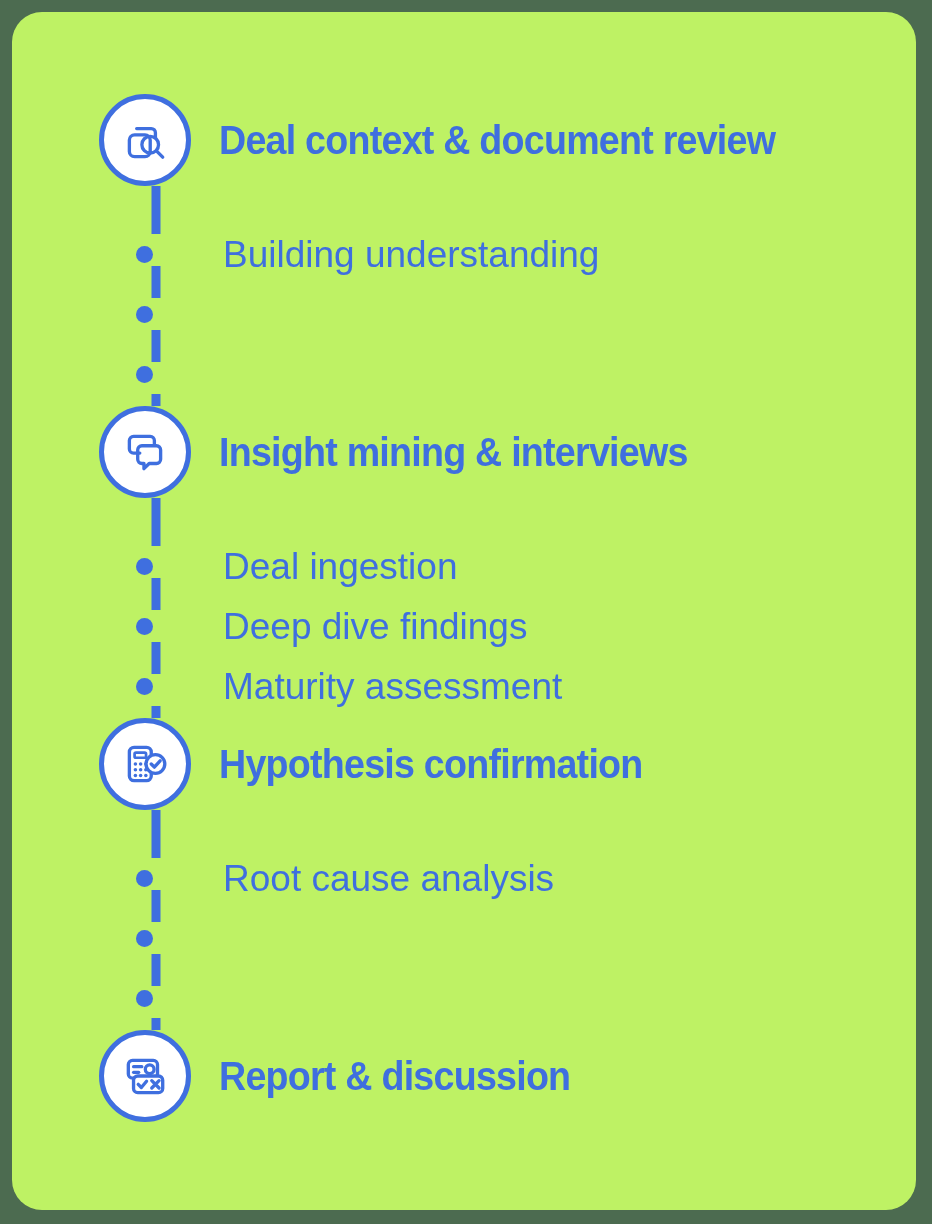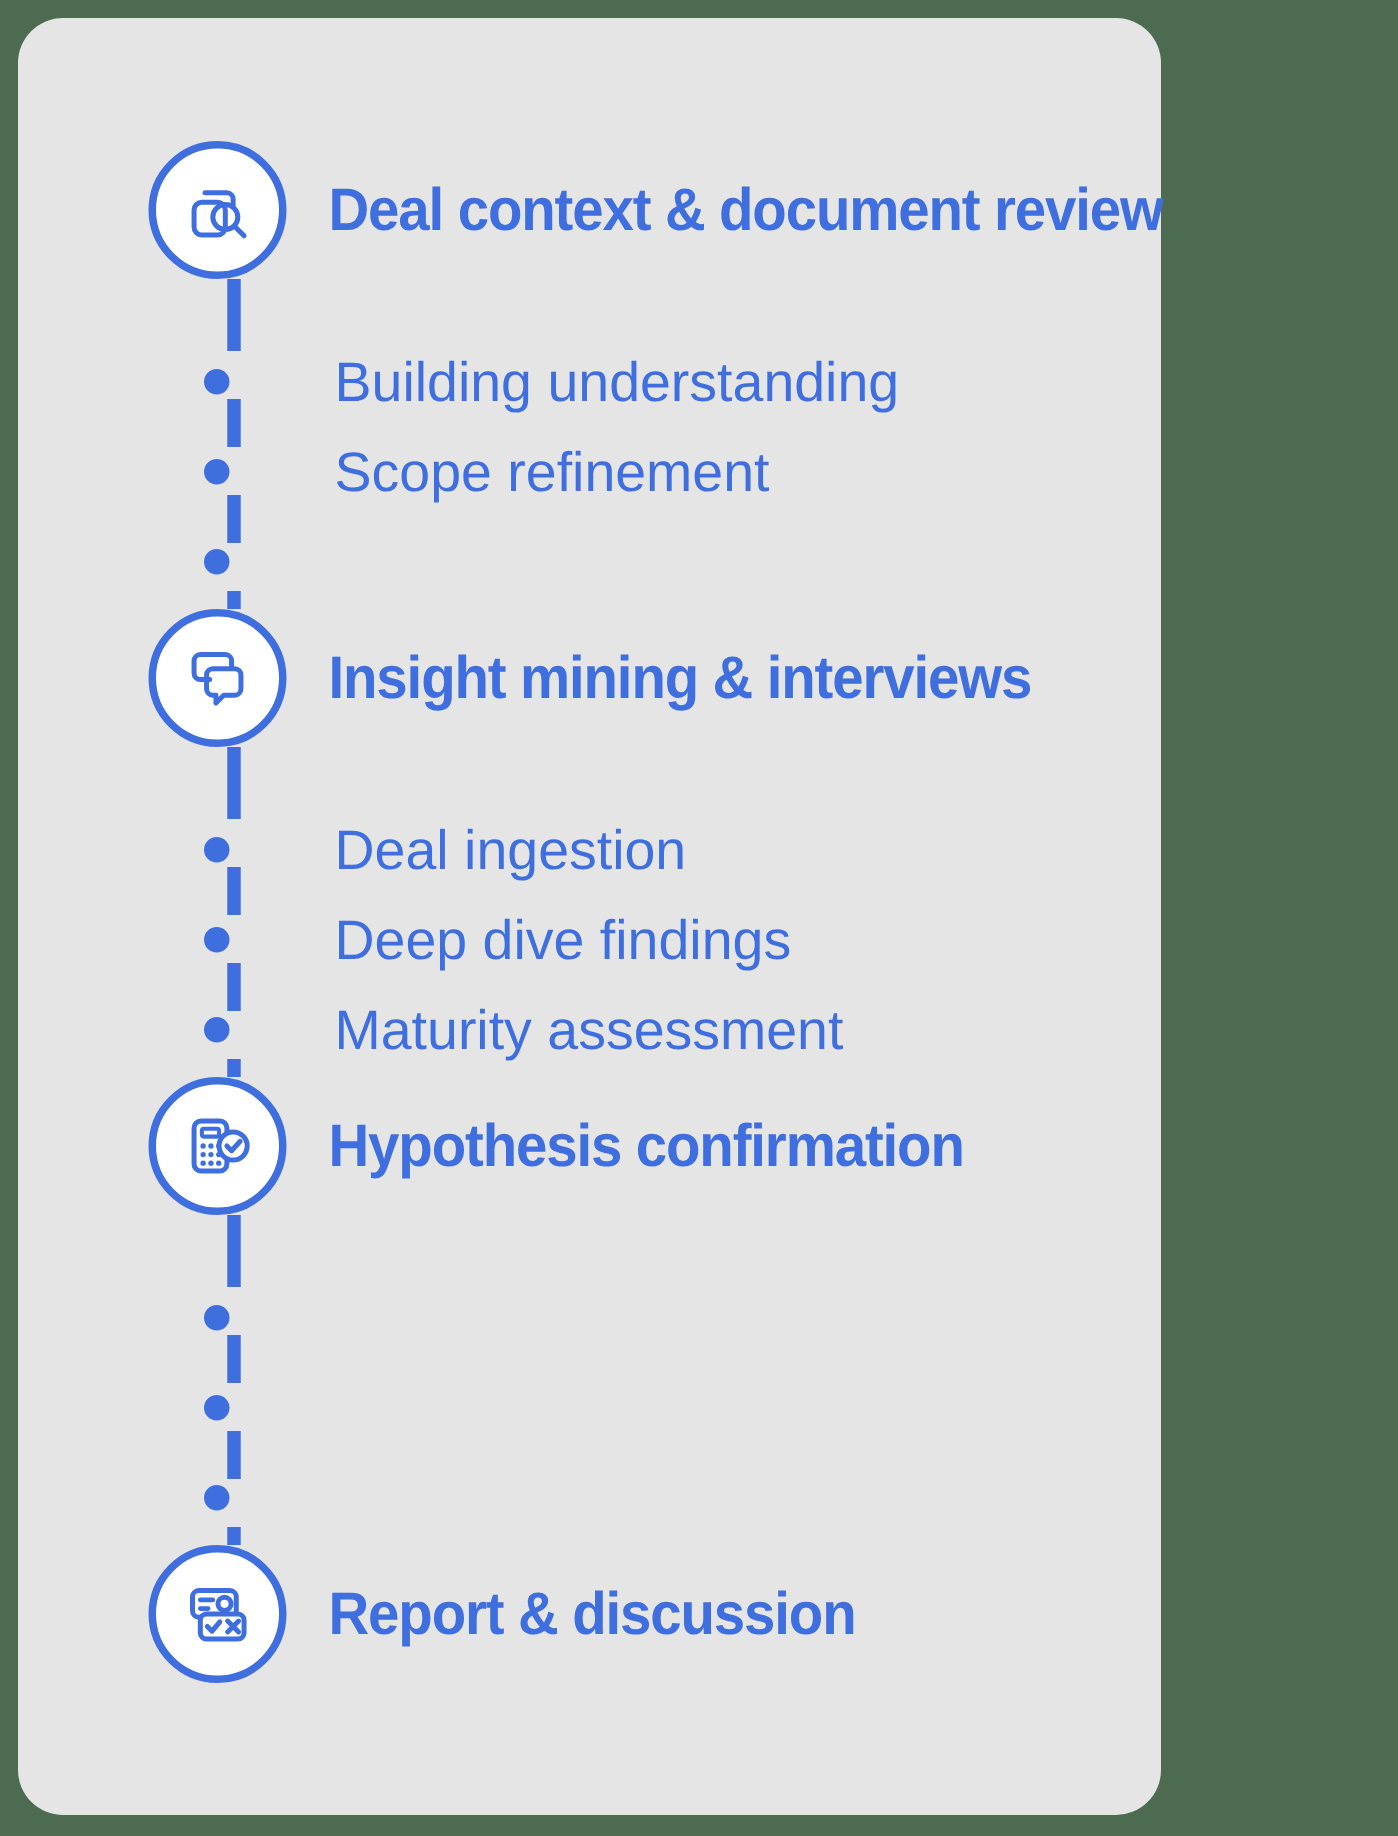--- a/index.html
+++ b/index.html
@@ -13,23 +13,23 @@
   body {
     background: #4c6b50;
     font-family: "Liberation Sans", sans-serif;
     -webkit-font-smoothing: antialiased;
   }
 
   .card {
     position: absolute;
     left: 12px;
     top: 12px;
-    width: 762px;
+    width: 904px;
     height: 1198px;
-    background: #e5e5e5;
+    background: #bef264;
     border-radius: 30px;
   }
 
   
   .timeline {
     position: absolute;
     left: 0;
     top: 0;
     width: 100%;
     height: 100%;
@@ -155,21 +155,20 @@
         </div>
         <div class="milestone-title">Deal context &amp; document review</div>
       </div>
 
       <div class="substep" style="top:146px;">
         <div class="dot"></div>
         <div class="substep-label">Building understanding</div>
       </div>
       <div class="substep" style="top:206px;">
         <div class="dot"></div>
-        <div class="substep-label">Scope refinement</div>
       </div>
       <div class="substep" style="top:266px;">
         <div class="dot"></div>
       </div>
 
       <div class="milestone" style="top:312px;">
         <div class="ring">
           <svg width="50" height="50" viewBox="0 0 48 48" fill="none" xmlns="http://www.w3.org/2000/svg">
             <path d="M19 25 H13 a4 4 0 0 1 -4 -4 v-8 a4 4 0 0 1 4 -4 h16 a4 4 0 0 1 4 4 v3" stroke="#3f6fdf" stroke-width="3.2" stroke-linecap="round" stroke-linejoin="round"></path>
             <path d="M21 18 h14 a4 4 0 0 1 4 4 v9 a4 4 0 0 1 -4 4 h-7 l-5 5 v-5 h-2 a4 4 0 0 1 -4 -4 v-9 a4 4 0 0 1 4 -4 z" stroke="#3f6fdf" stroke-width="3.2" stroke-linejoin="round"></path>
@@ -207,20 +206,21 @@
             <circle cx="24.8" cy="35" r="1.7" fill="#3f6fdf"></circle>
             <circle cx="34" cy="24" r="9" fill="#ffffff" stroke="#3f6fdf" stroke-width="3.2"></circle>
             <path d="M30 24 l3 3 l5.5 -6" stroke="#3f6fdf" stroke-width="3.2" stroke-linecap="round" stroke-linejoin="round"></path>
           </svg>
         </div>
         <div class="milestone-title">Hypothesis confirmation</div>
       </div>
 
       <div class="substep" style="top:770px;">
         <div class="dot"></div>
+        <div class="substep-label">Root cause analysis</div>
       </div>
       <div class="substep" style="top:830px;">
         <div class="dot"></div>
       </div>
       <div class="substep" style="top:890px;">
         <div class="dot"></div>
       </div>
 
       <div class="milestone" style="top:936px;">
         <div class="ring">

